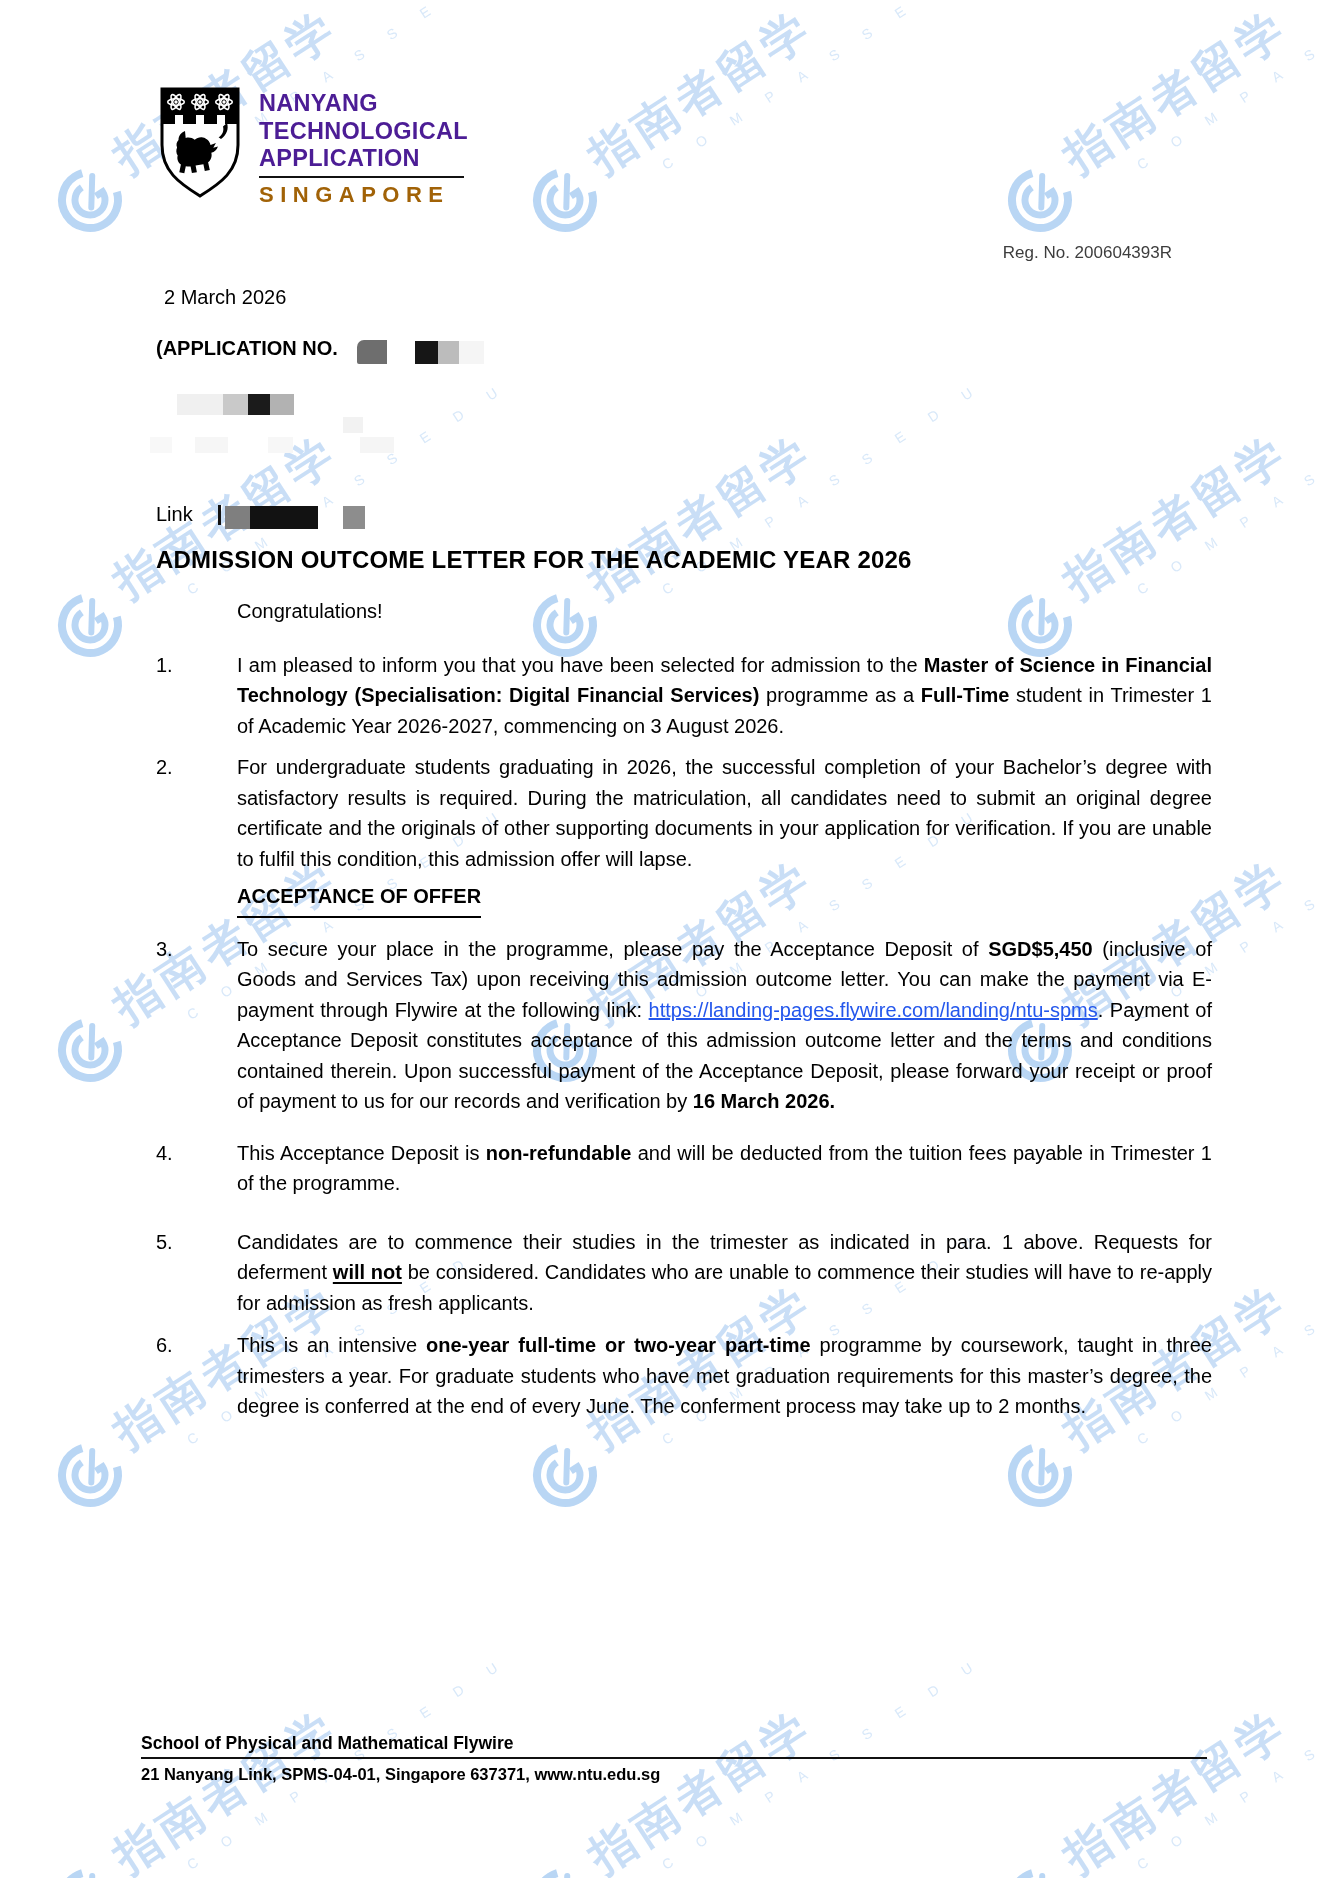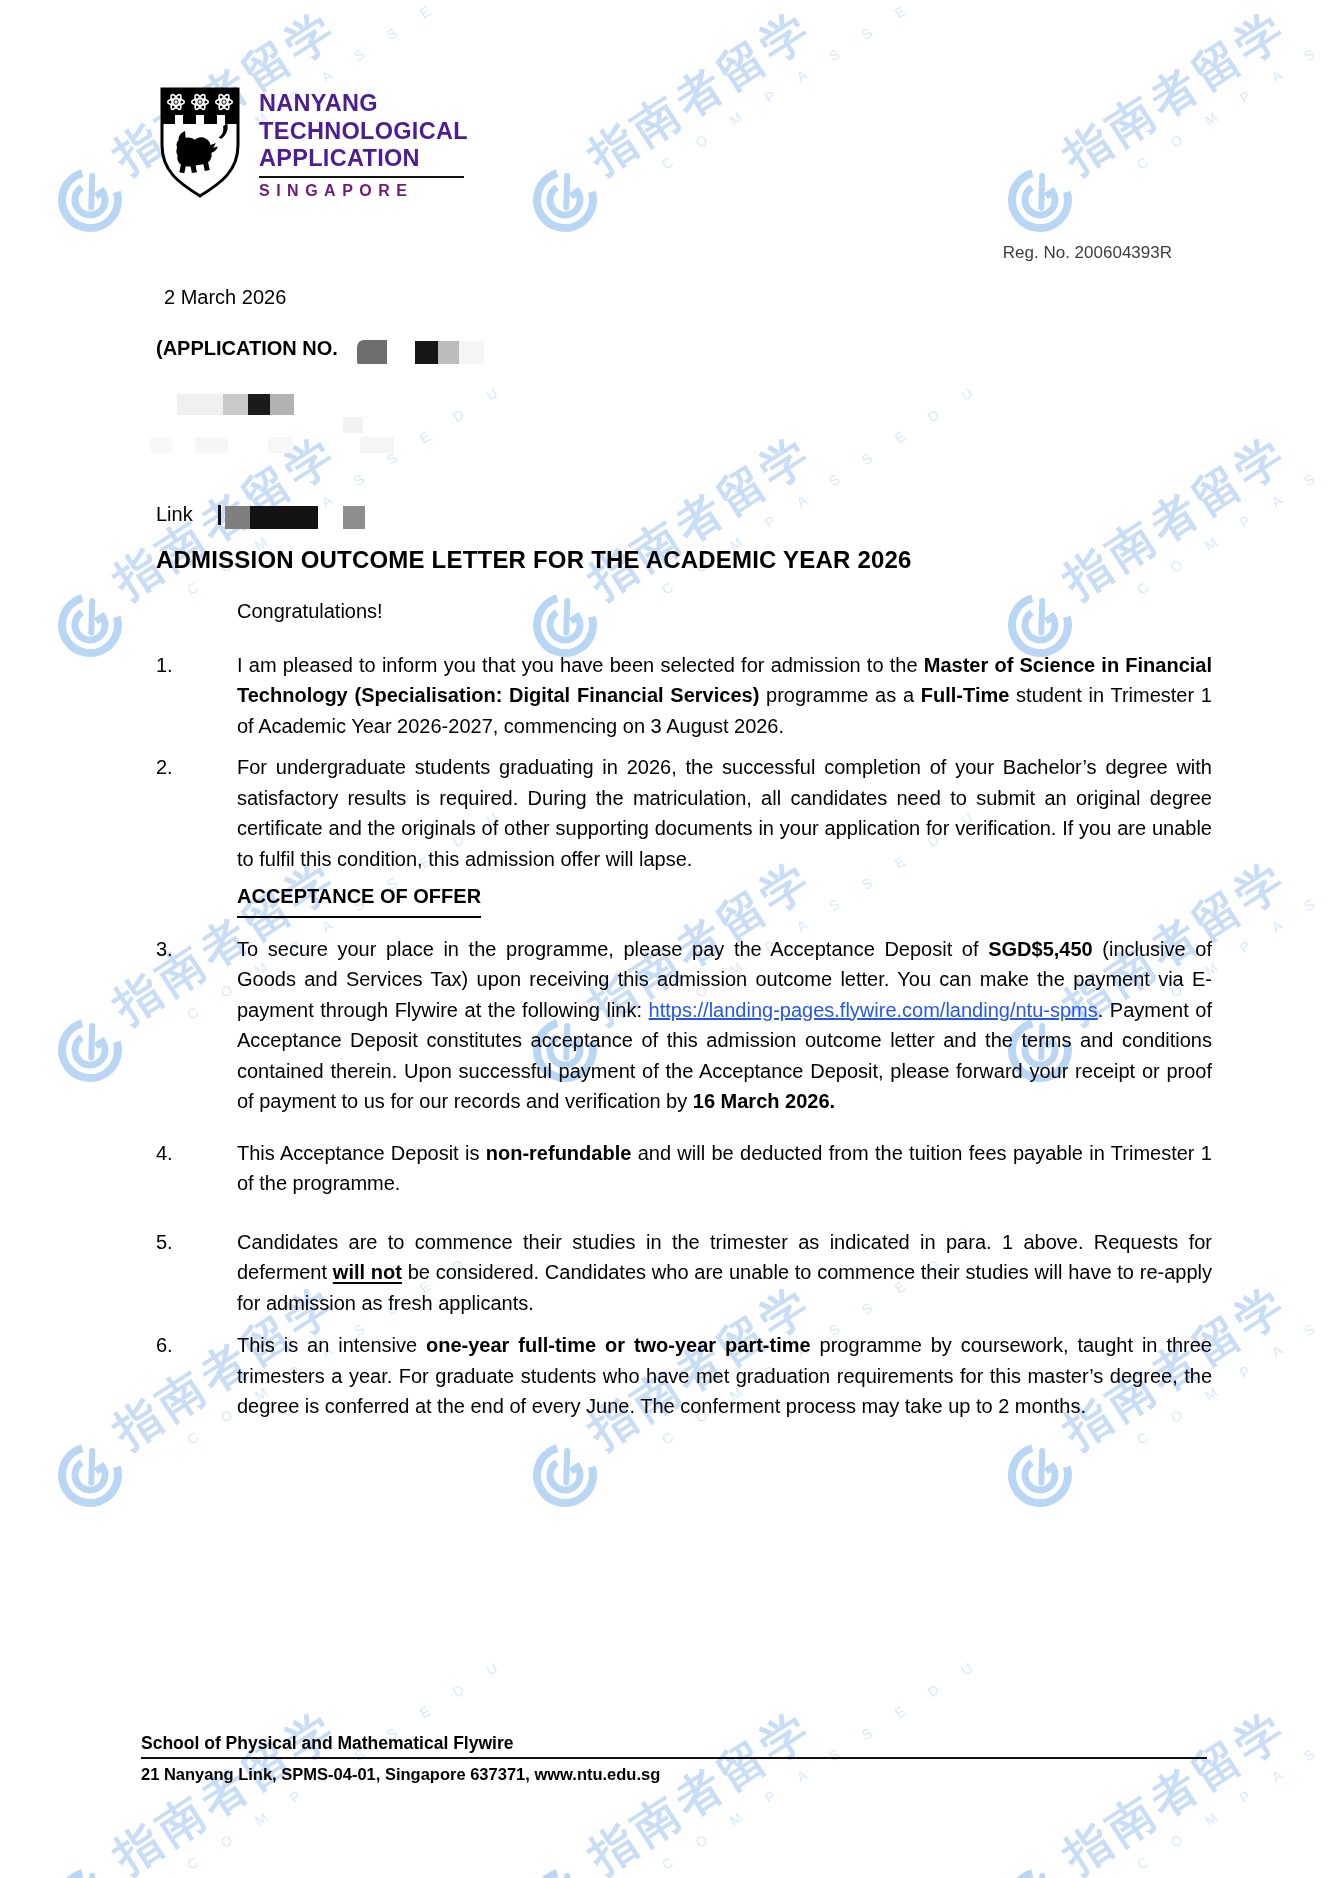--- a/index.html
+++ b/index.html
@@ -14,21 +14,21 @@
   .wm-cn{font-size:46px;font-weight:bold;letter-spacing:5px;line-height:1.15;color:#BCD7F5;white-space:nowrap;}
   .wm-en{font-size:14px;letter-spacing:13px;color:#CFE3F8;margin:7px 0 0 56px;white-space:nowrap;}
 
   
   .content{position:absolute;inset:0;z-index:2;}
 
   .crest{position:absolute;left:157px;top:86px;width:86px;height:114px;}
   .brand{position:absolute;left:259px;top:90px;}
   .brand-line{font-size:23.5px;font-weight:bold;letter-spacing:.3px;line-height:27.5px;color:#4c1d95;}
   .brand-rule{width:205px;height:2.5px;background:#111;margin:3px 0 4px 0;}
-  .brand-country{font-size:16px;font-weight:bold;letter-spacing:6.5px;color:#701a75;}
+  .brand-country{font-size:22px;font-weight:bold;letter-spacing:6.5px;color:#a16207;}
 
   .regno{position:absolute;top:243px;right:158px;font-size:17px;color:#3d3d3d;}
 
   .date{position:absolute;left:164px;top:286px;font-size:20px;}
   .appline{position:absolute;left:156px;top:337px;font-size:20px;font-weight:bold;}
   .dear{position:absolute;left:156px;top:503px;font-size:20px;}
   .subject{position:absolute;left:156px;top:546px;font-size:24px;font-weight:bold;letter-spacing:.2px;}
 
   .rd{position:absolute;}
 

